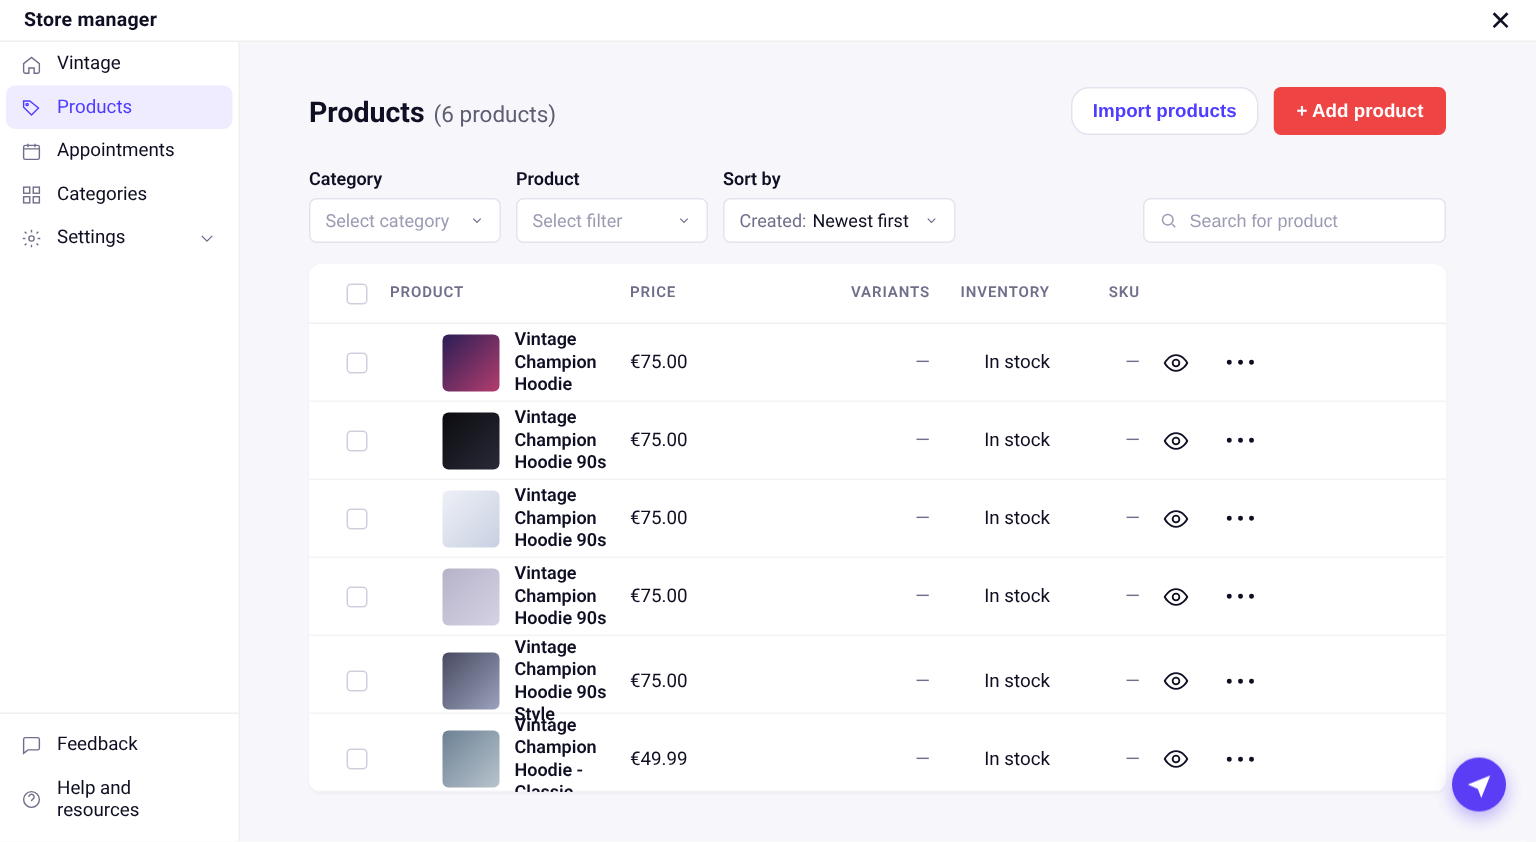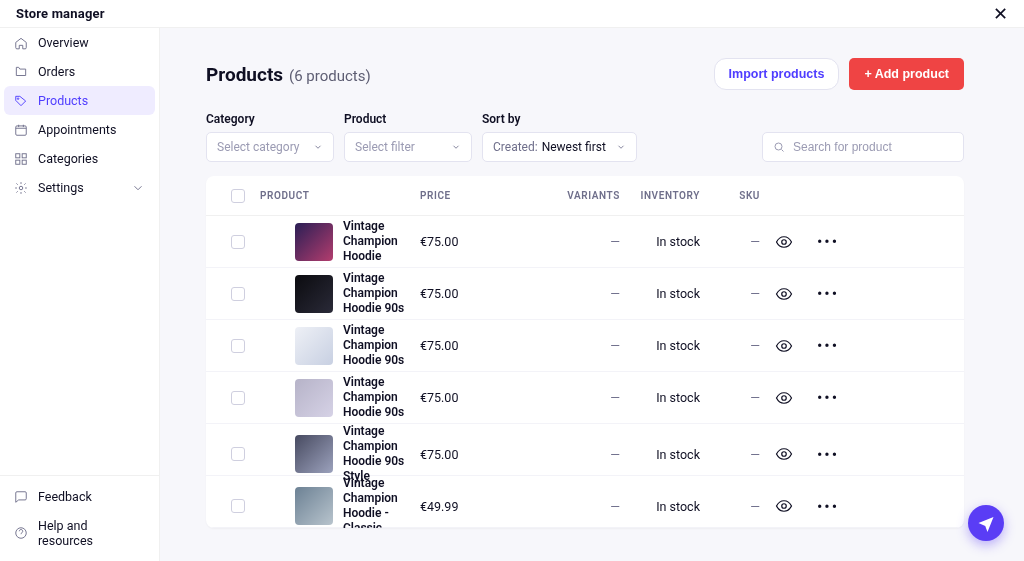--- a/index.html
+++ b/index.html
@@ -85,27 +85,21 @@
 
 <div class="shell">
 
   <aside class="sidebar">
 
     <nav class="nav">
       <div class="nav-item">
         <svg class="nav-ic" viewBox="0 0 24 24">
             <path d="M3 11l9-7 9 7v9a2 2 0 0 1-2 2h-4v-6h-6v6H5a2 2 0 0 1-2-2z"></path>
           </svg>
-        <span>Overview</span>
-      </div>
-      <div class="nav-item">
-        <svg class="nav-ic" viewBox="0 0 24 24">
-            <path d="M4 4h4l2 3h10v11H4z"></path>
-          </svg>
-        <span>Orders</span>
+        <span>Vintage</span>
       </div>
       <div class="nav-item active">
         <svg class="nav-ic" viewBox="0 0 24 24">
             <path d="M20 12l-8 8-9-9V4h7z"></path>
             <circle cx="7" cy="8" r="1.3"></circle>
           </svg>
         <span>Products</span>
       </div>
       <div class="nav-item">
         <svg class="nav-ic" viewBox="0 0 24 24">

